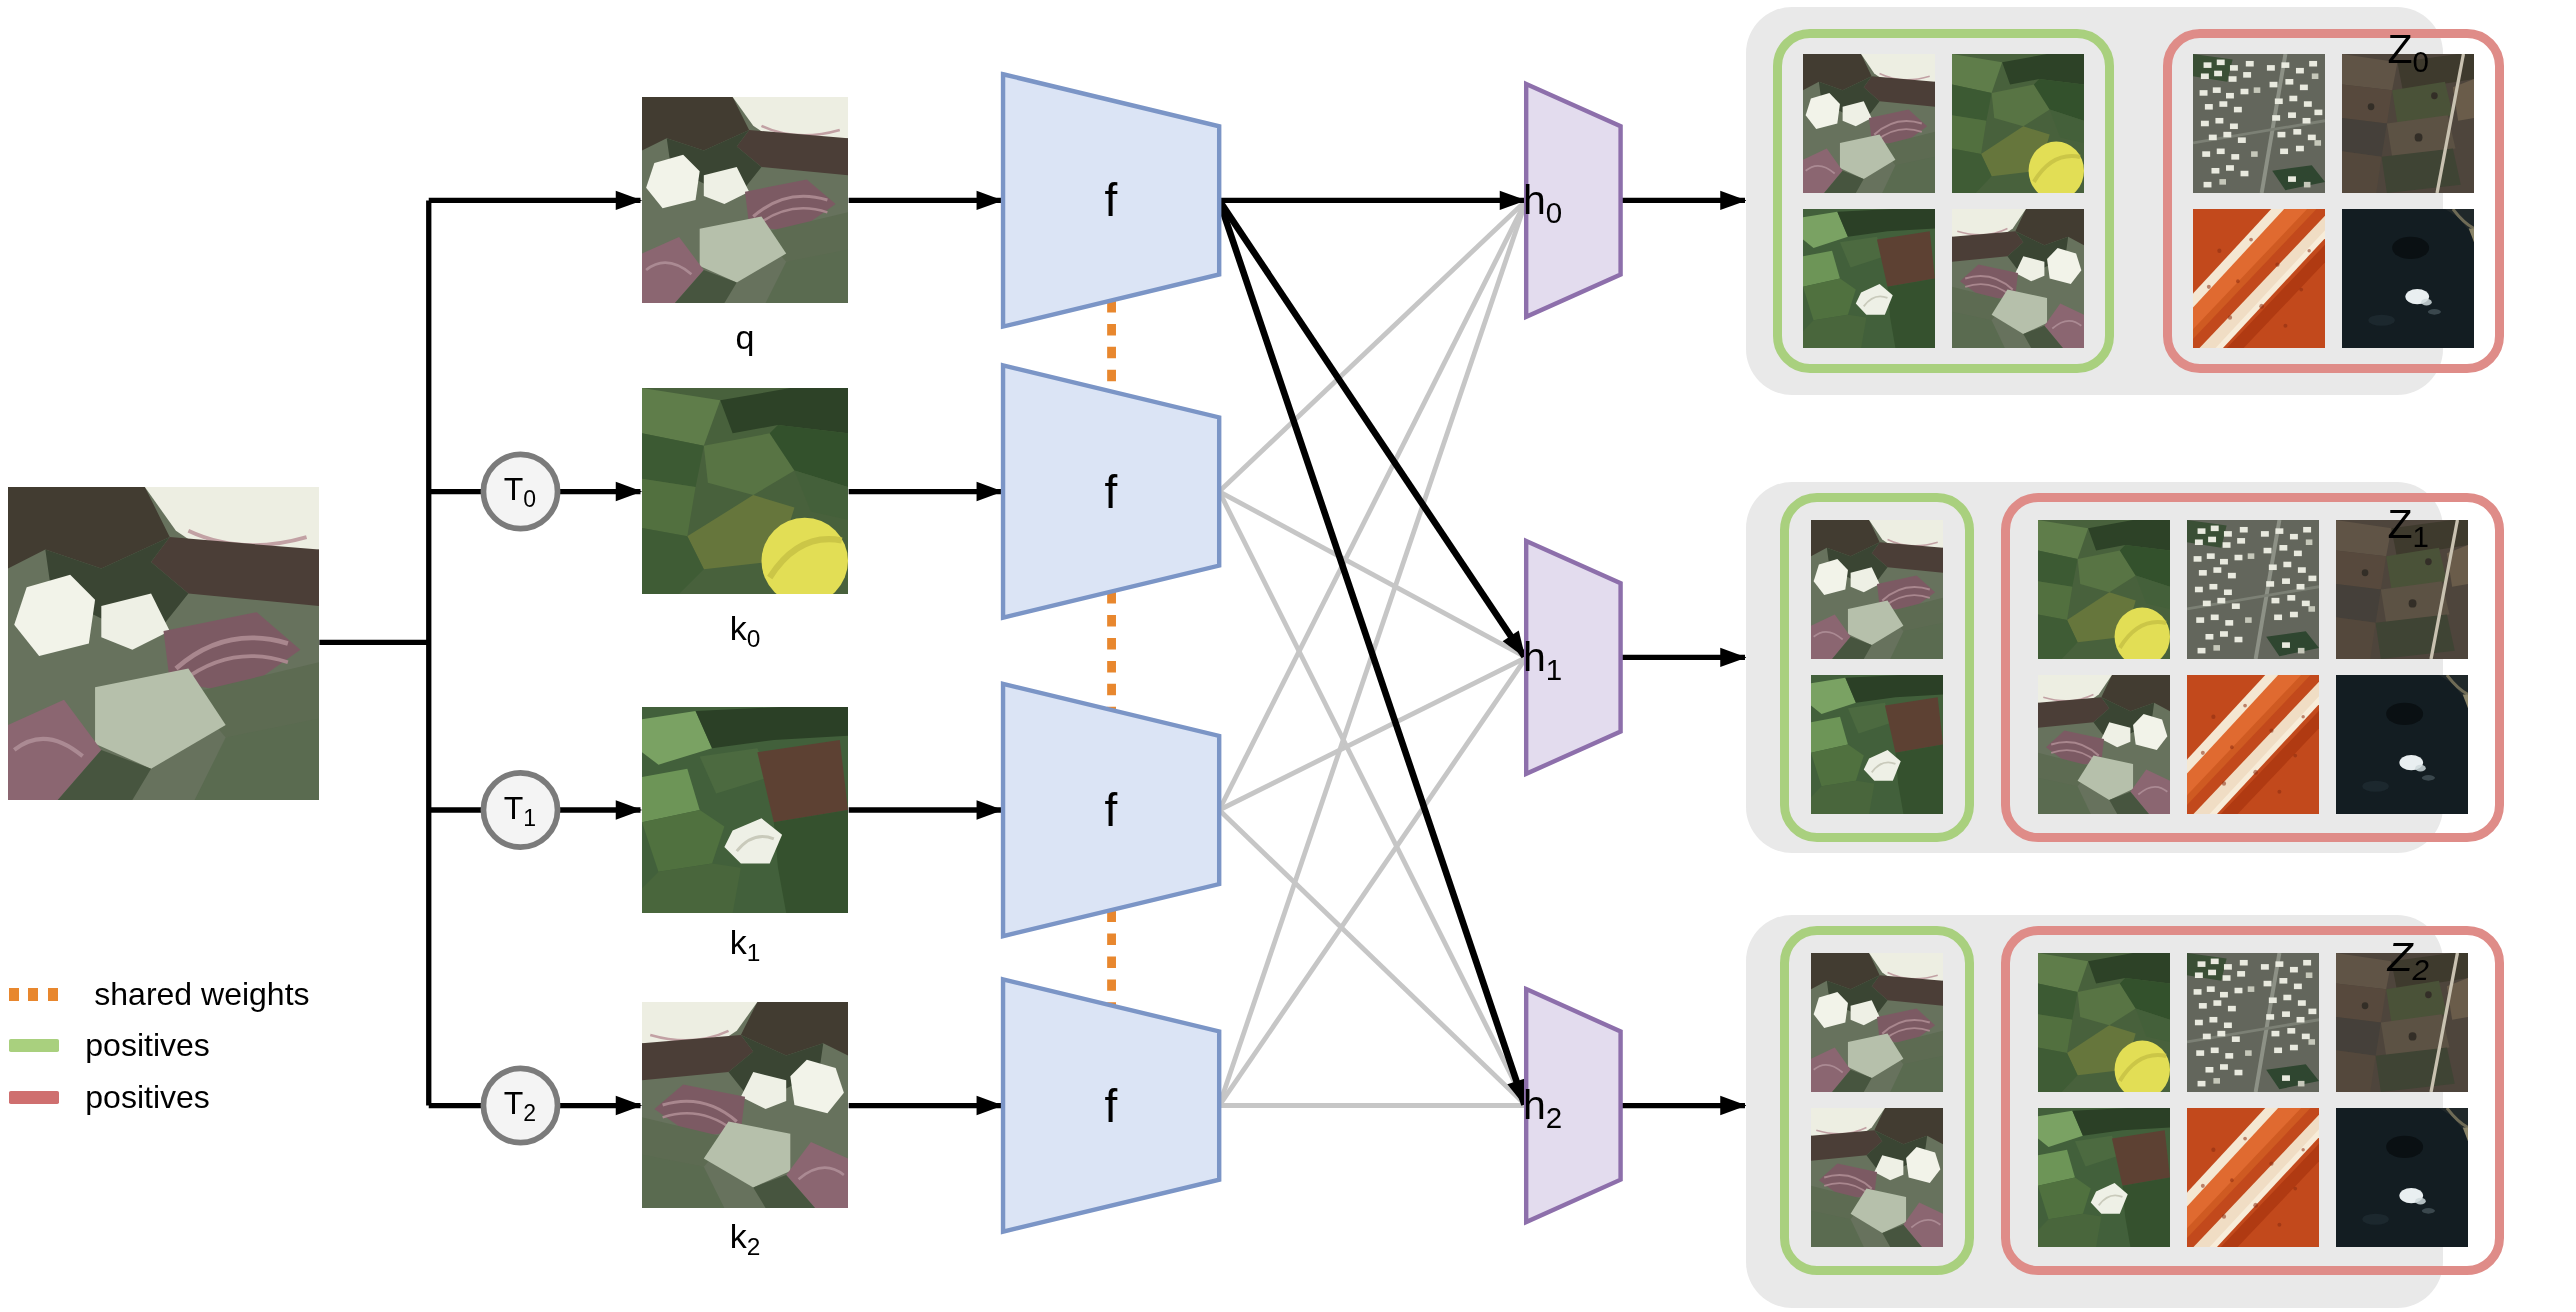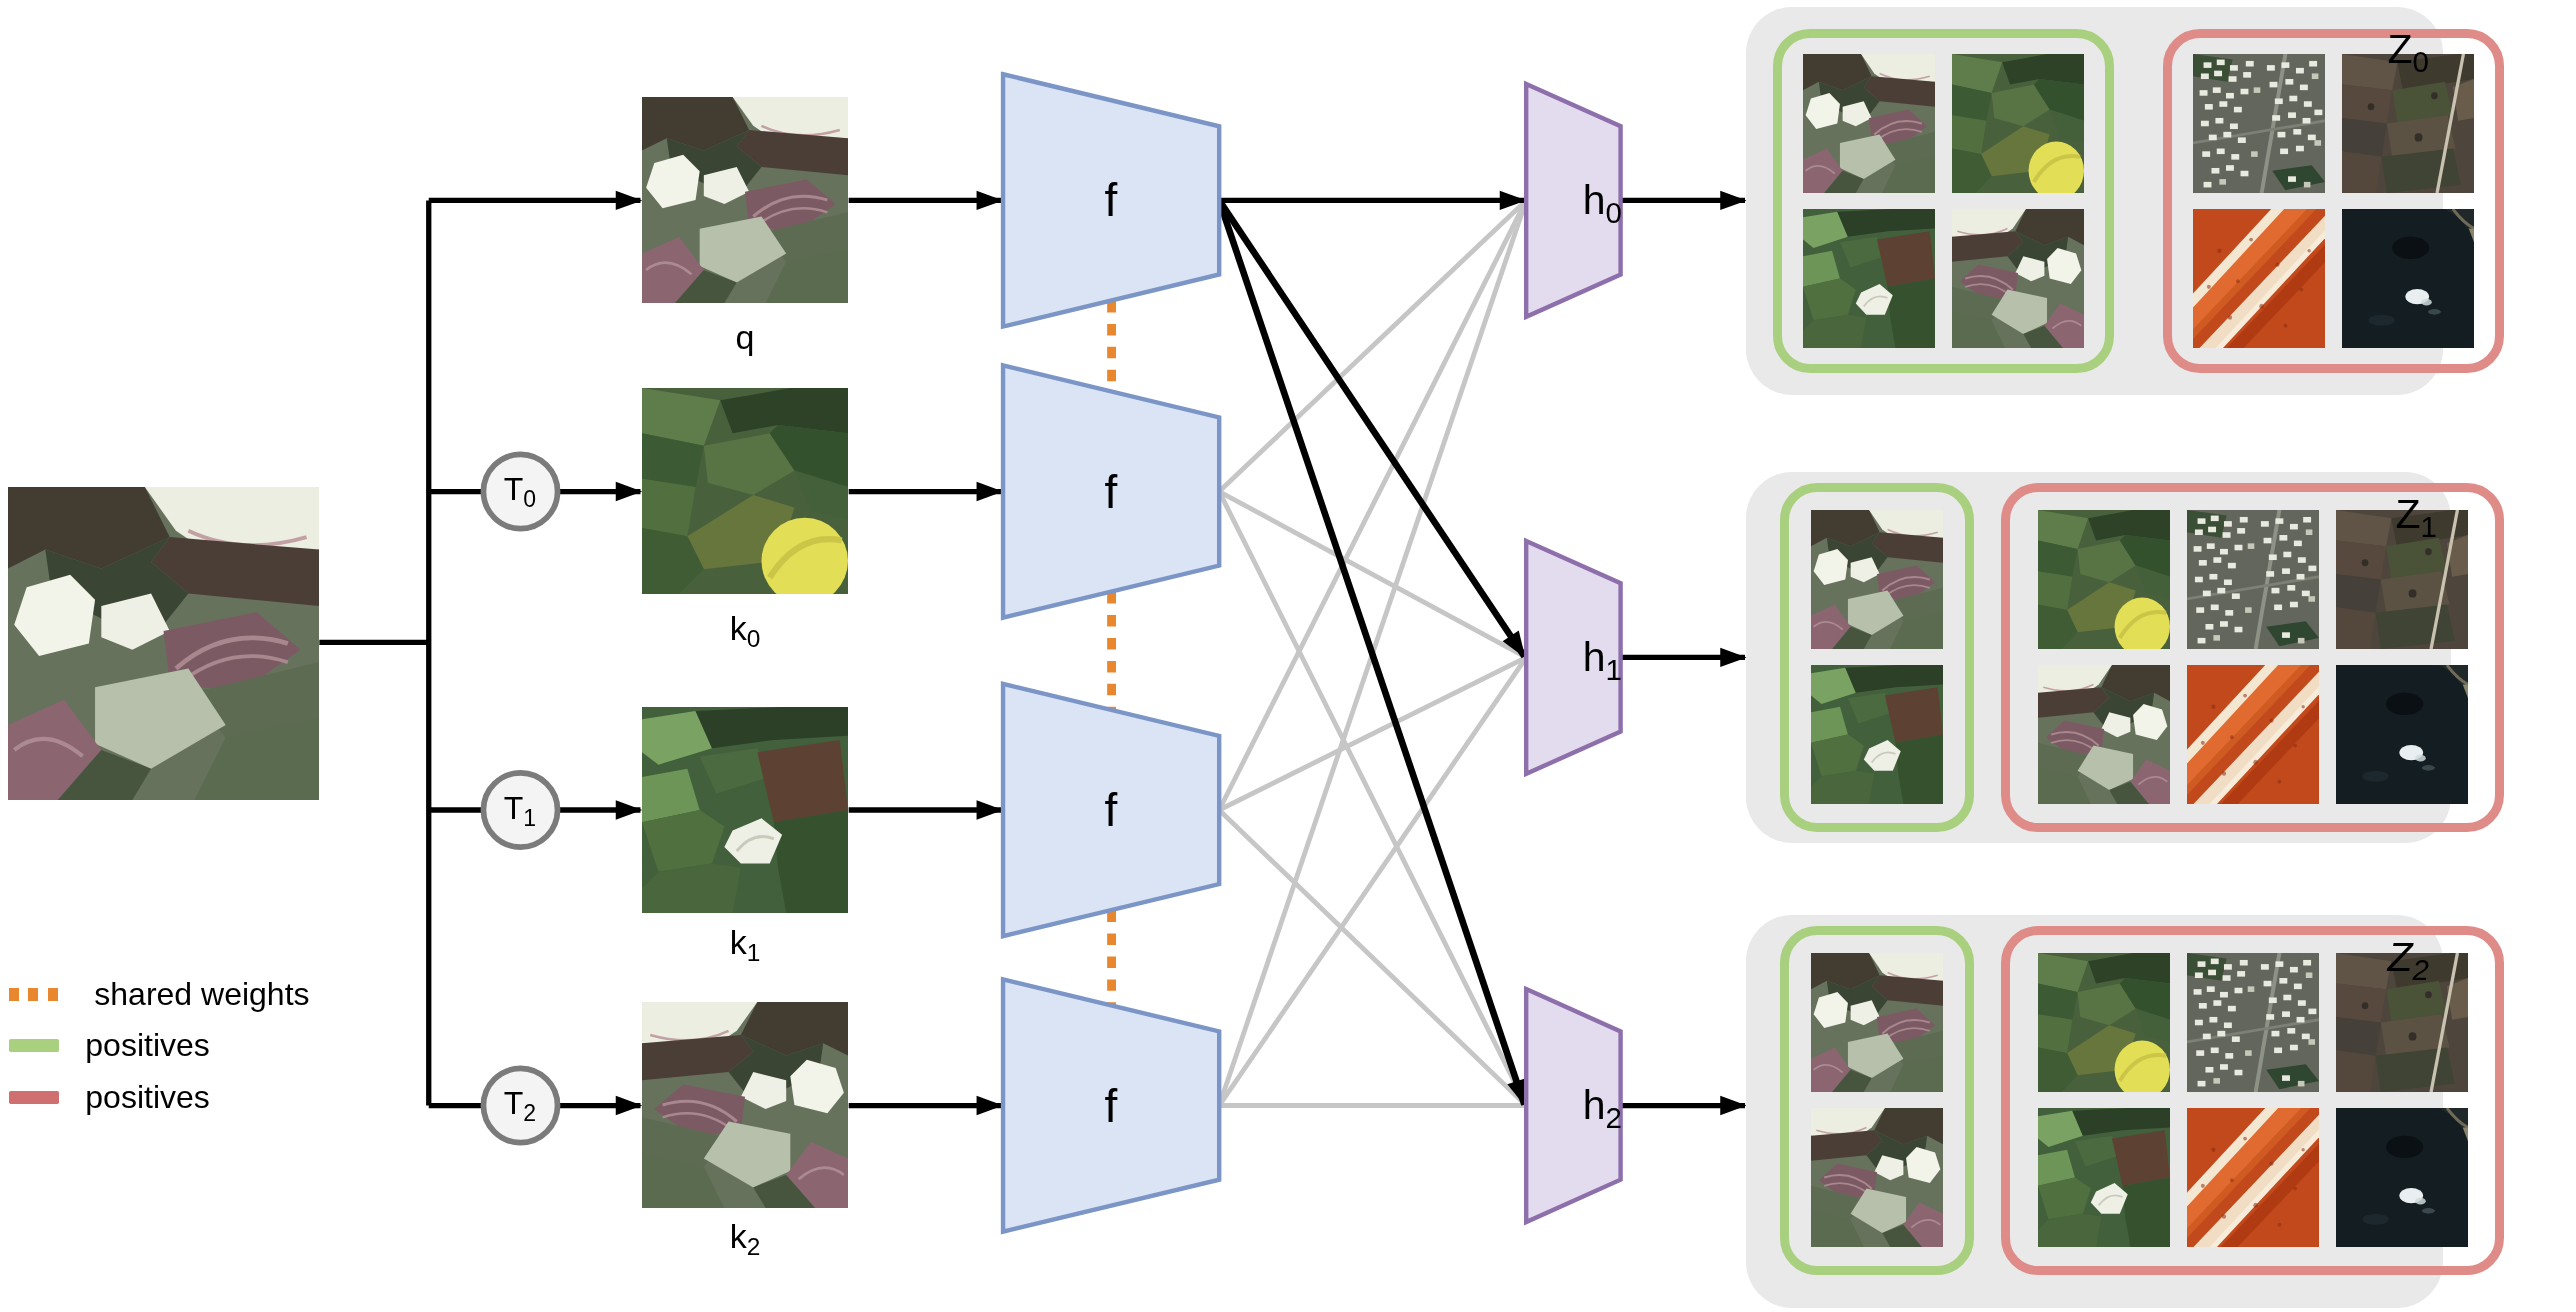--- a/index.html
+++ b/index.html
@@ -9,26 +9,26 @@
   svg.overlay{position:absolute;left:0;top:0;}
   .tilebox{position:absolute;}
   .tilebox svg, .cell svg{width:100%;height:100%;display:block;}
   svg.flip{transform:scaleX(-1);}
   sub{font-size:.72em;line-height:0;vertical-align:-.30em;}
   .viewlabel{position:absolute;left:642px;width:206px;height:39px;line-height:39px;
              text-align:center;font-size:34px;}
   .enc-label{position:absolute;left:1003px;width:216px;height:64px;line-height:64px;
              text-align:center;font-size:46px;}
   .head-label{position:absolute;left:1523px;width:99px;height:60px;line-height:60px;
-              text-align:right;font-size:41px;}
+              text-align:left;font-size:41px;}
   .t-label{position:absolute;left:483px;width:74px;height:74px;line-height:71px;
            text-align:center;font-size:32px;}
   .zpanel{position:absolute;left:1746px;width:697px;background:#e9e9e9;border-radius:46px;}
   .zp0{top:7px;height:388px;}
-  .zp1{top:472px;height:371px;padding-left:8px;}
+  .zp1{top:482px;height:371px;}
   .zp2{top:915px;height:393px;font-style:italic;}
   .pbox{position:absolute;border:9.7px solid #ccc;border-radius:37px;box-sizing:border-box;}
   .posbox{border-color:#a9d07e;}
   .negbox{border-color:#df8c88;}
   .zp0 .posbox{left:27px;top:22px;width:341px;height:344px;}
   .zp0 .negbox{left:417px;top:22px;width:341px;height:344px;}
   .zp1 .posbox,.zp2 .posbox{left:34px;top:10.6px;width:194px;height:349px;}
   .zp1 .negbox,.zp2 .negbox{left:255px;top:10.6px;width:503px;height:349px;}
   .grid{position:absolute;inset:0;display:grid;gap:16px 17px;place-content:center;}
   .cell{width:132px;height:139px;}

